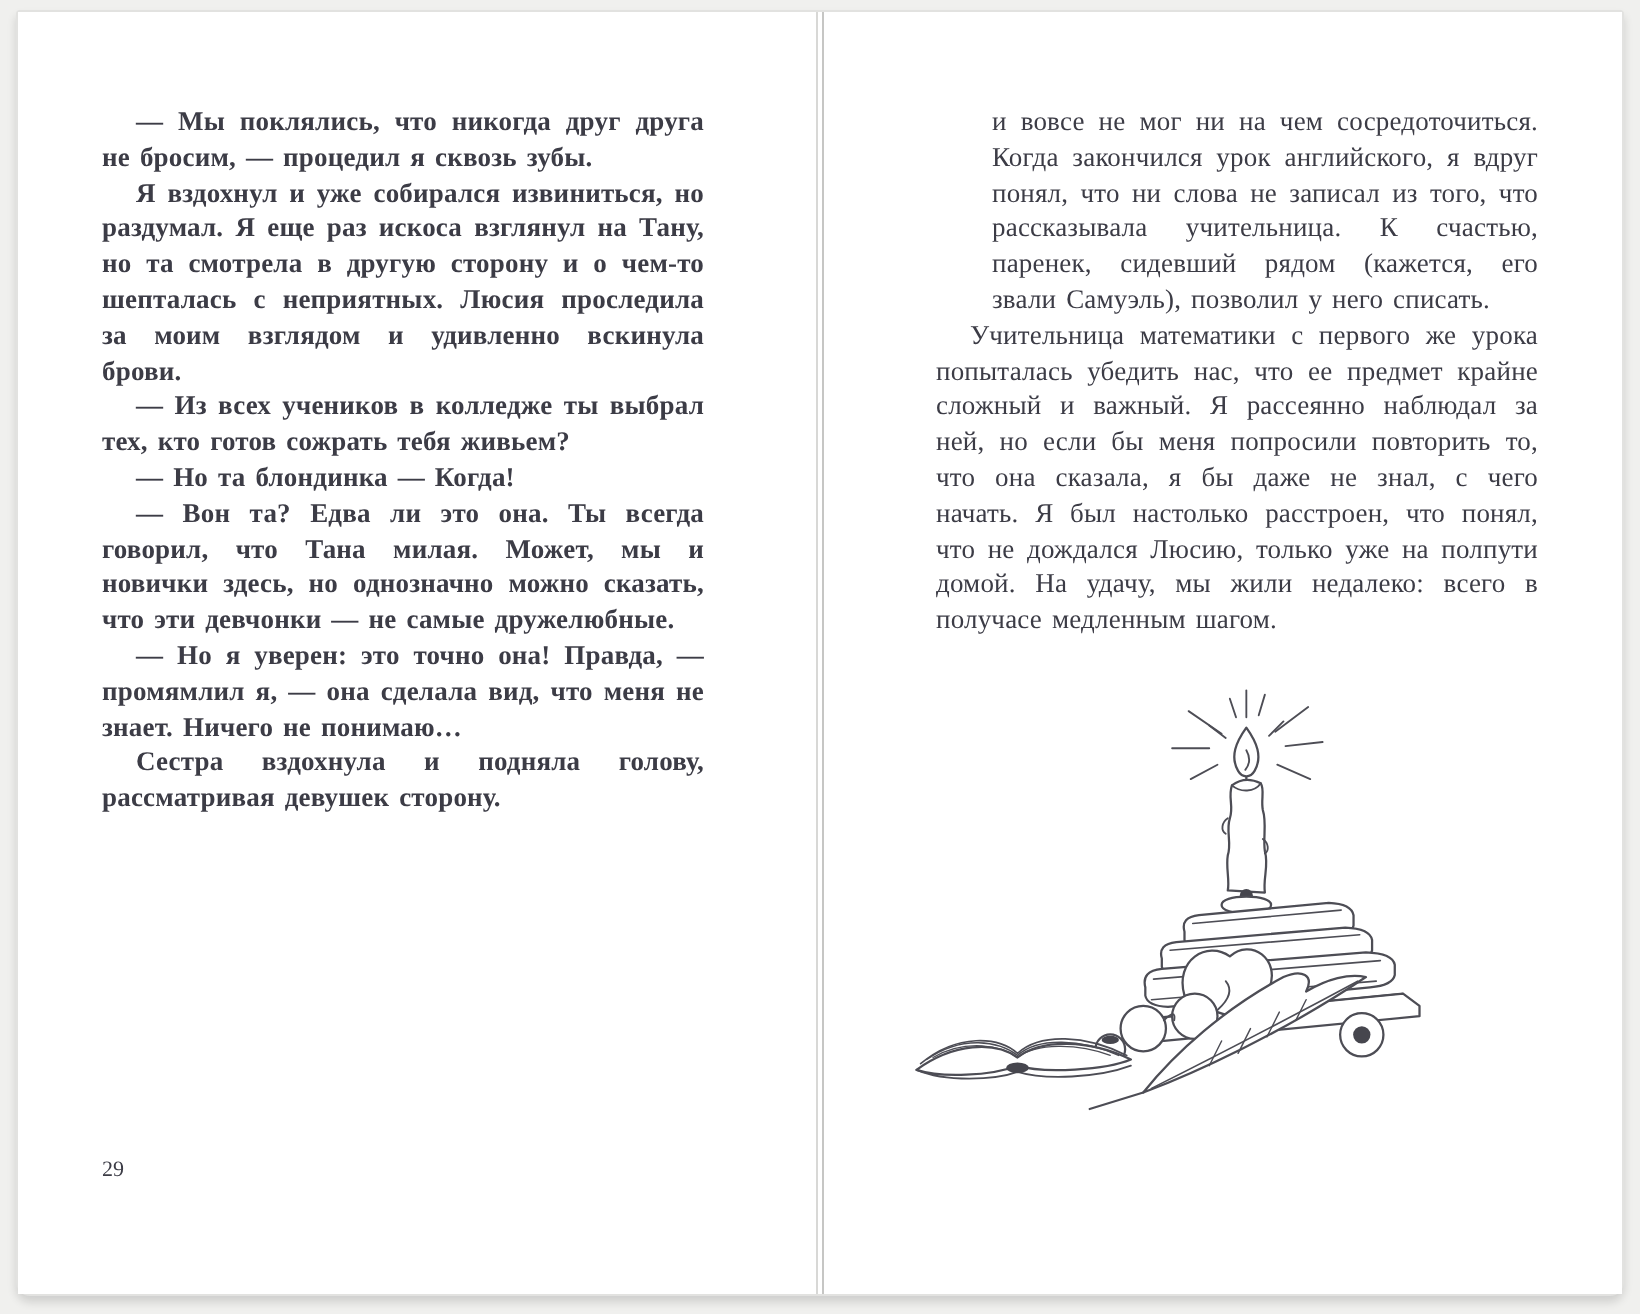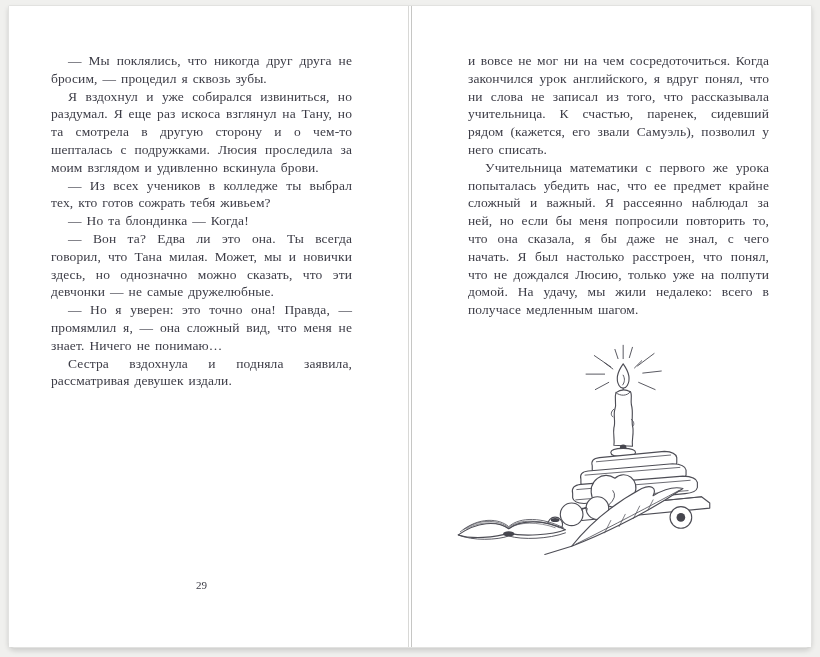--- a/index.html
+++ b/index.html
@@ -37,57 +37,56 @@
     border-left: 1px solid #d8d8d6;
     border-right: 1px solid #c6c6c4;
   }
   .page-text {
     font-size: 13.5px;
     line-height: 17.8px;
     text-align: justify;
     letter-spacing: 0.1px;
     word-spacing: 1.5px;
   }
-  .page.left .page-text  { padding: 46px 56px 0 42px; }
+  .page.left .page-text  { padding: 46px 56px 0 42px; font-weight: bold; }
   .page.right .page-text { padding: 46px 42px 0 56px; }
   .page-text p {
     margin: 0;
     text-indent: 17px;
   }
-  .page-text p.no-indent { text-indent: 0; }
+  .page-text p.no-indent { text-indent: 0; margin-left: 28px; }
   .pagenum {
     position: absolute;
     bottom: 56px;
     left: 42px;
     right: 56px;
-    text-align: center;
     font-size: 11px;
     color: #3c3c46;
   }
   .illustration {
     margin: 24px 0 0 38px;
     width: 268px;
     height: 222px;
   }
   .illustration svg { display: block; }
 </style>
 </head>
 <body>
 
 <div class="spread">
 
   <div class="page left">
     <div class="page-text">
       <p>— Мы поклялись, что никогда друг друга не бросим, — процедил я сквозь зубы.</p>
-      <p>Я вздохнул и уже собирался извиниться, но раздумал. Я еще раз искоса взглянул на Тану, но та смотрела в другую сторону и о чем-то шепталась с подружками. Люсия проследила за моим взглядом и удивленно вскинула брови.</p>
+      <p>Я вздохнул и уже собирался извиниться, но раздумал. Я еще раз искоса взглянул на Тану, но та смотрела в другую сторону и о чем-то шепталась с неприятных. Люсия проследила за моим взглядом и удивленно вскинула брови.</p>
       <p>— Из всех учеников в колледже ты выбрал тех, кто готов сожрать тебя живьем?</p>
       <p>— Но та блондинка — Когда!</p>
       <p>— Вон та? Едва ли это она. Ты всегда говорил, что Тана милая. Может, мы и новички здесь, но однозначно можно сказать, что эти девчонки — не самые дружелюбные.</p>
-      <p>— Но я уверен: это точно она! Правда, — промямлил я, — она сложный вид, что меня не знает. Ничего не понимаю…</p>
-      <p>Сестра вздохнула и подняла заявила, рассматривая девушек издали.</p>
+      <p>— Но я уверен: это точно она! Правда, — промямлил я, — она сделала вид, что меня не знает. Ничего не понимаю…</p>
+      <p>Сестра вздохнула и подняла голову, рассматривая девушек сторону.</p>
     </div>
     <div class="pagenum">29</div>
   </div>
 
   <div class="gutter"></div>
 
   <div class="page right">
     <div class="page-text">
       <p class="no-indent">и вовсе не мог ни на чем сосредоточиться. Когда закончился урок английского, я вдруг понял, что ни слова не записал из того, что рассказывала учительница. К счастью, паренек, сидевший рядом (кажется, его звали Самуэль), позволил у него списать.</p>
       <p>Учительница математики с первого же урока попыталась убедить нас, что ее предмет крайне сложный и важный. Я рассеянно наблюдал за ней, но если бы меня попросили повторить то, что она сказала, я бы даже не знал, с чего начать. Я был настолько расстроен, что понял, что не дождался Люсию, только уже на полпути домой. На удачу, мы жили недалеко: всего в получасе медленным шагом.</p>

